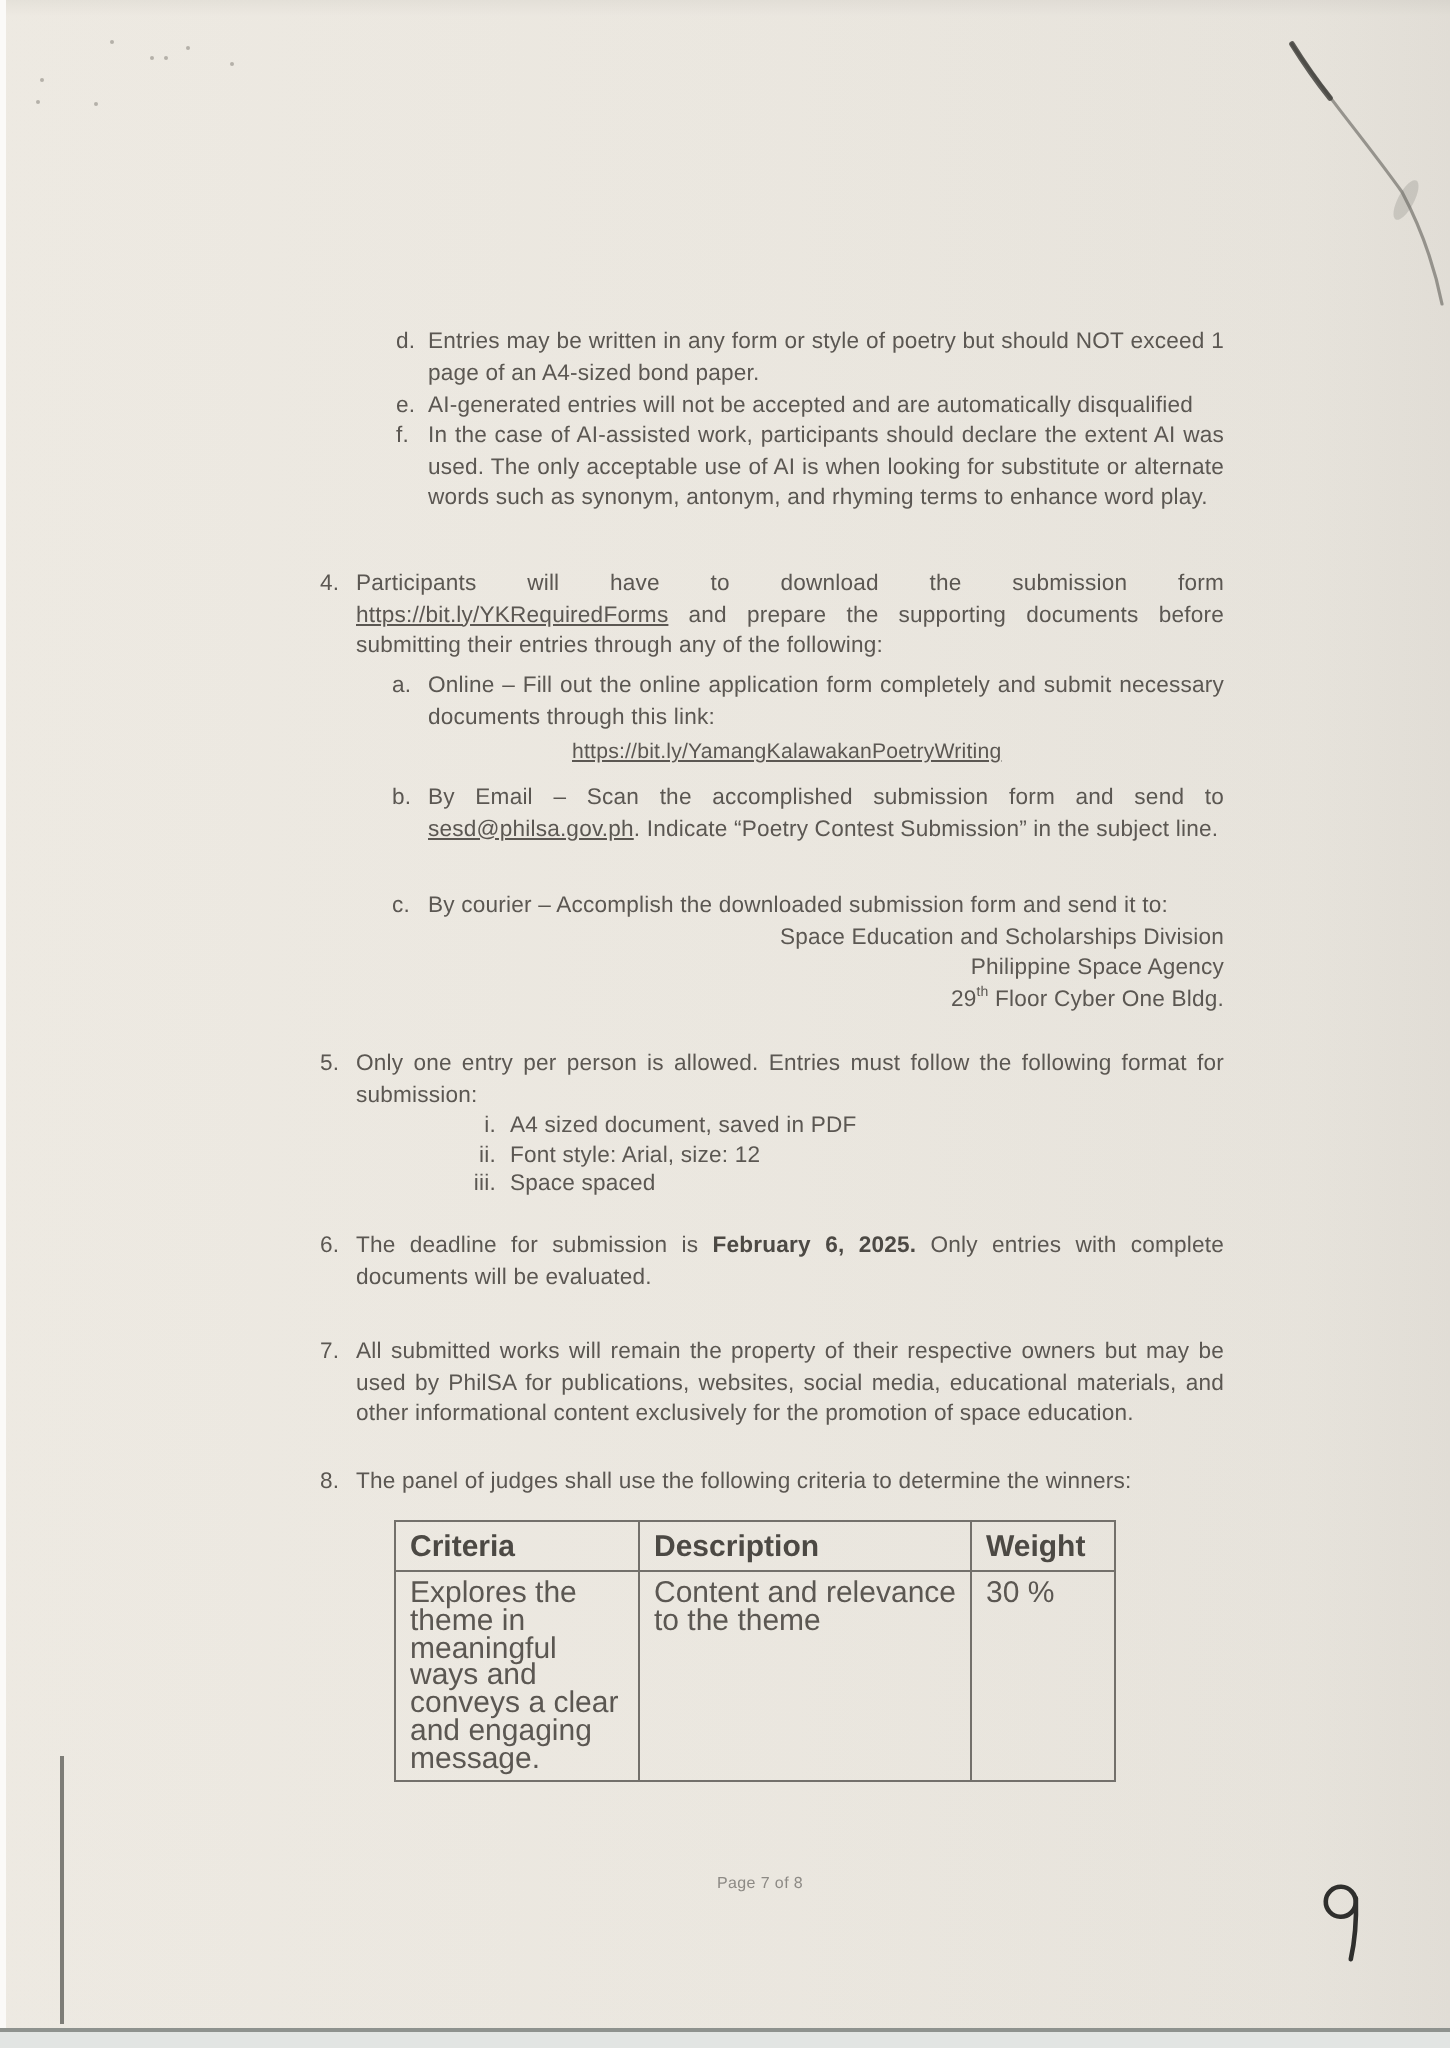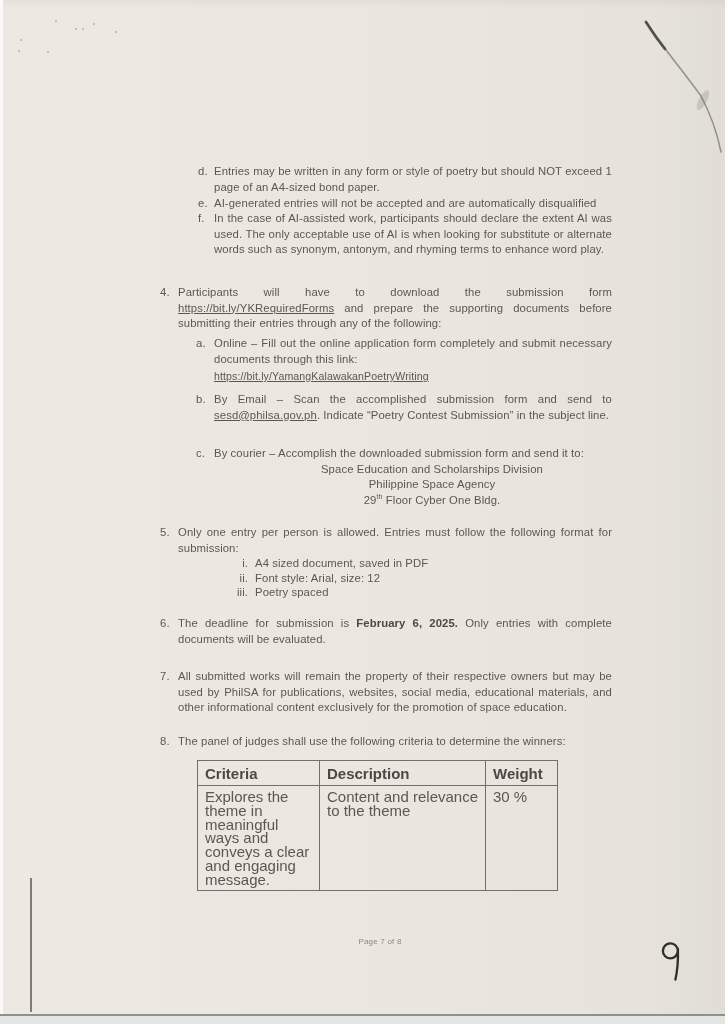--- a/index.html
+++ b/index.html
@@ -18,25 +18,25 @@
   }
   .left-sliver{position:absolute;left:0;top:0;width:3px;height:1016px;background:#fbfaf8;}
   .scan-bottom{position:absolute;left:0;top:1014px;width:725px;height:10px;background:#e2e5e3;border-top:2px solid #8e928e;}
   .pencil-line{position:absolute;left:30px;top:878px;width:1.5px;height:134px;background:#62625d;opacity:.8;}
   .txt{font-size:11.3px;line-height:15.5px;letter-spacing:.1px;text-align:justify;color:#5b5752;}
   .li{position:absolute;display:flex;}
   .lbl{flex:none;text-align:left;}
   .u{text-decoration:underline;}
   b{color:#4c4944;}
   sup{font-size:7px;line-height:0;}
-  .addr{text-align:center;margin-left:38px;}
+  .addr{text-align:right;margin-left:38px;}
   .roman{position:absolute;left:218px;display:flex;flex-direction:column;}
   .roman .row{display:flex;line-height:14.6px;}
   .roman .rlbl{width:30px;text-align:right;flex:none;margin-right:7px;}
-  .centerlink{display:block;text-align:left;font-size:10.6px;}
+  .centerlink{display:block;text-align:left;margin-left:72px;font-size:10.6px;}
   .ctable{position:absolute;left:197px;top:760px;width:359px;border:1.3px solid #73706b;font-size:15px;color:#5b5752;}
   .trow{display:grid;grid-template-columns:121px 166px 70px;}
   .trow.head{border-bottom:1.3px solid #73706b;}
   .cell{padding:4px 7px 3px;border-left:1.3px solid #73706b;}
   .cell:first-child{border-left:none;}
   .th{font-weight:bold;color:#4c4944;}
   .td{line-height:13.8px;min-height:48px;text-align:justify;}
   .td.w{text-align:left;}
   .footer{position:absolute;left:340px;top:937px;width:80px;text-align:center;font-size:8px;color:#8d8a85;letter-spacing:.2px;}
   .nine{position:absolute;left:660px;top:940px;width:26px;height:44px;transform:rotate(2deg);}
@@ -122,21 +122,21 @@
   <div class="row">
       <span class="rlbl">i.</span>
       <span>A4 sized document, saved in PDF</span>
     </div>
   <div class="row">
       <span class="rlbl">ii.</span>
       <span>Font style: Arial, size: 12</span>
     </div>
   <div class="row">
       <span class="rlbl">iii.</span>
-      <span>Poetry spaced</span>
+      <span>Space spaced</span>
     </div>
 </div>
 
 <div class="li" style="left:160px;top:616px;width:452px">
   <span class="lbl txt" style="width:18px">6.</span>
   <div class="txt" style="width:434px">
     <span>The deadline for submission is</span>
     <b>February 6, 2025.</b>
     <span>Only entries with complete documents will be evaluated.</span>
   </div>

